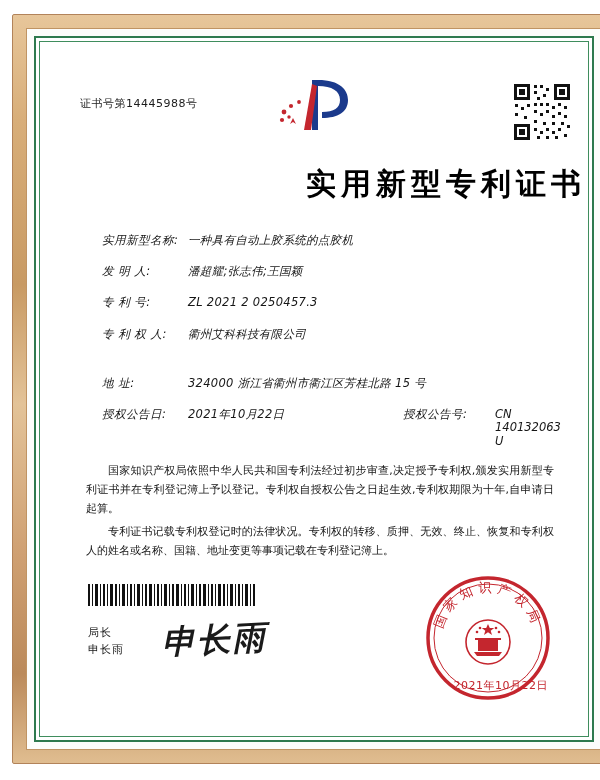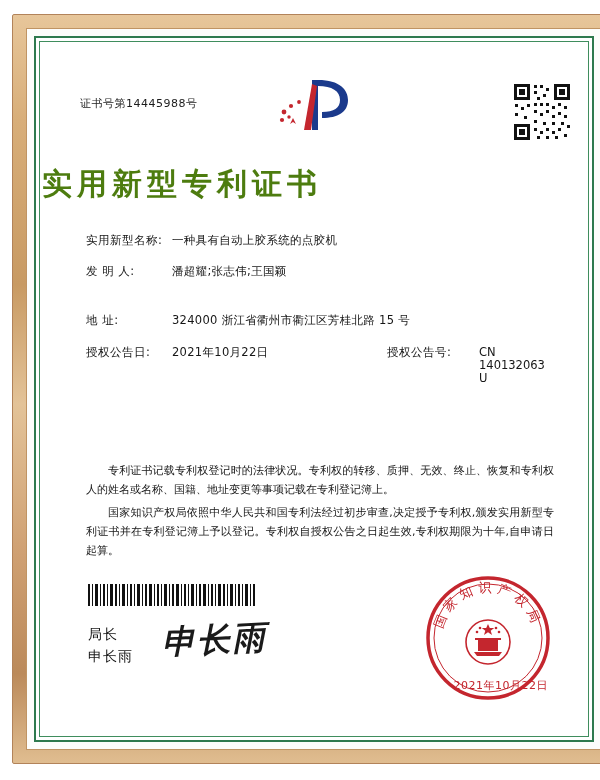--- a/index.html
+++ b/index.html
@@ -100,37 +100,38 @@
     height: 60px;
     background: #ffffff;
   }
 
   
   .title {
     position: absolute;
     left: 0;
     right: 0;
     top: 120px;
-    text-align: left;
+    text-align: right;
     font-family: "DejaVu Serif", "Liberation Serif", serif;
     font-size: 30px;
     font-weight: bold;
     letter-spacing: 5px;
-    color: #4d7c0f;
+    color: #000000;
   }
 
   
   .fields {
     position: absolute;
-    left: 44px;
+    left: 60px;
     right: 30px;
     top: 190px;
     font-size: 11.5px;
     color: #161616;
     line-height: 1.15;
+    font-style: italic;
   }
   .field-row {
     display: flex;
     align-items: baseline;
     margin-bottom: 18px;
   }
   .field-label {
     width: 86px;
     flex: 0 0 86px;
     letter-spacing: 0.5px;
@@ -180,21 +181,21 @@
     top: 540px;
     width: 170px;
     height: 22px;
   }
 
   
   .director {
     position: absolute;
     left: 46px;
     top: 580px;
-    font-size: 14px;
+    font-size: 11px;
     color: #161616;
     line-height: 1.55;
     letter-spacing: 1px;
   }
   .signature {
     position: absolute;
     left: 120px;
     top: 574px;
     font-family: "DejaVu Serif", "Liberation Serif", serif;
     font-size: 33px;
@@ -323,40 +324,48 @@
       <div class="field-row">
         <div class="field-label">实用新型名称:</div>
         <div class="field-value">一种具有自动上胶系统的点胶机</div>
       </div>
 
       <div class="field-row">
         <div class="field-label">发 明 人:</div>
         <div class="field-value">潘超耀;张志伟;王国颖</div>
       </div>
 
-
-
+      <div class="field-row">
+        <div class="field-label">专 利 号:</div>
+        <div class="field-value">ZL 2021 2 0250457.3</div>
+      </div>
+
+
+      <div class="field-row">
+        <div class="field-label">专 利 权 人:</div>
+        <div class="field-value">衢州艾科科技有限公司</div>
+      </div>
 
       <div class="field-row">
         <div class="field-label spread">地        址:</div>
         <div class="field-value">324000 浙江省衢州市衢江区芳桂北路 15 号</div>
       </div>
 
       <div class="field-row dual">
         <div class="field-label">授权公告日:</div>
         <div class="field-value">2021年10月22日</div>
         <div class="field-label2">授权公告号:</div>
         <div class="field-value2">CN 140132063 U</div>
       </div>
 
     </div>
 
     <div class="paragraphs">
+      <p>国家知识产权局依照中华人民共和国专利法经过初步审查,决定授予专利权,颁发实用新型专利证书并在专利登记簿上予以登记。专利权自授权公告之日起生效,专利权期限为十年,自申请日起算。</p>
       <p>专利证书记载专利权登记时的法律状况。专利权的转移、质押、无效、终止、恢复和专利权人的姓名或名称、国籍、地址变更等事项记载在专利登记簿上。</p>
-      <p>国家知识产权局依照中华人民共和国专利法经过初步审查,决定授予专利权,颁发实用新型专利证书并在专利登记簿上予以登记。专利权自授权公告之日起生效,专利权期限为十年,自申请日起算。</p>
     </div>
 
     <div class="barcode">
       <svg viewBox="0 0 170 22" width="170" height="22" aria-hidden="true">
         <g fill="#111111">
           <rect x="0" y="0" width="2" height="22"></rect>
             <rect x="4" y="0" width="1" height="22"></rect>
           <rect x="7" y="0" width="3" height="22"></rect>
             <rect x="12" y="0" width="1" height="22"></rect>
           <rect x="15" y="0" width="2" height="22"></rect>

